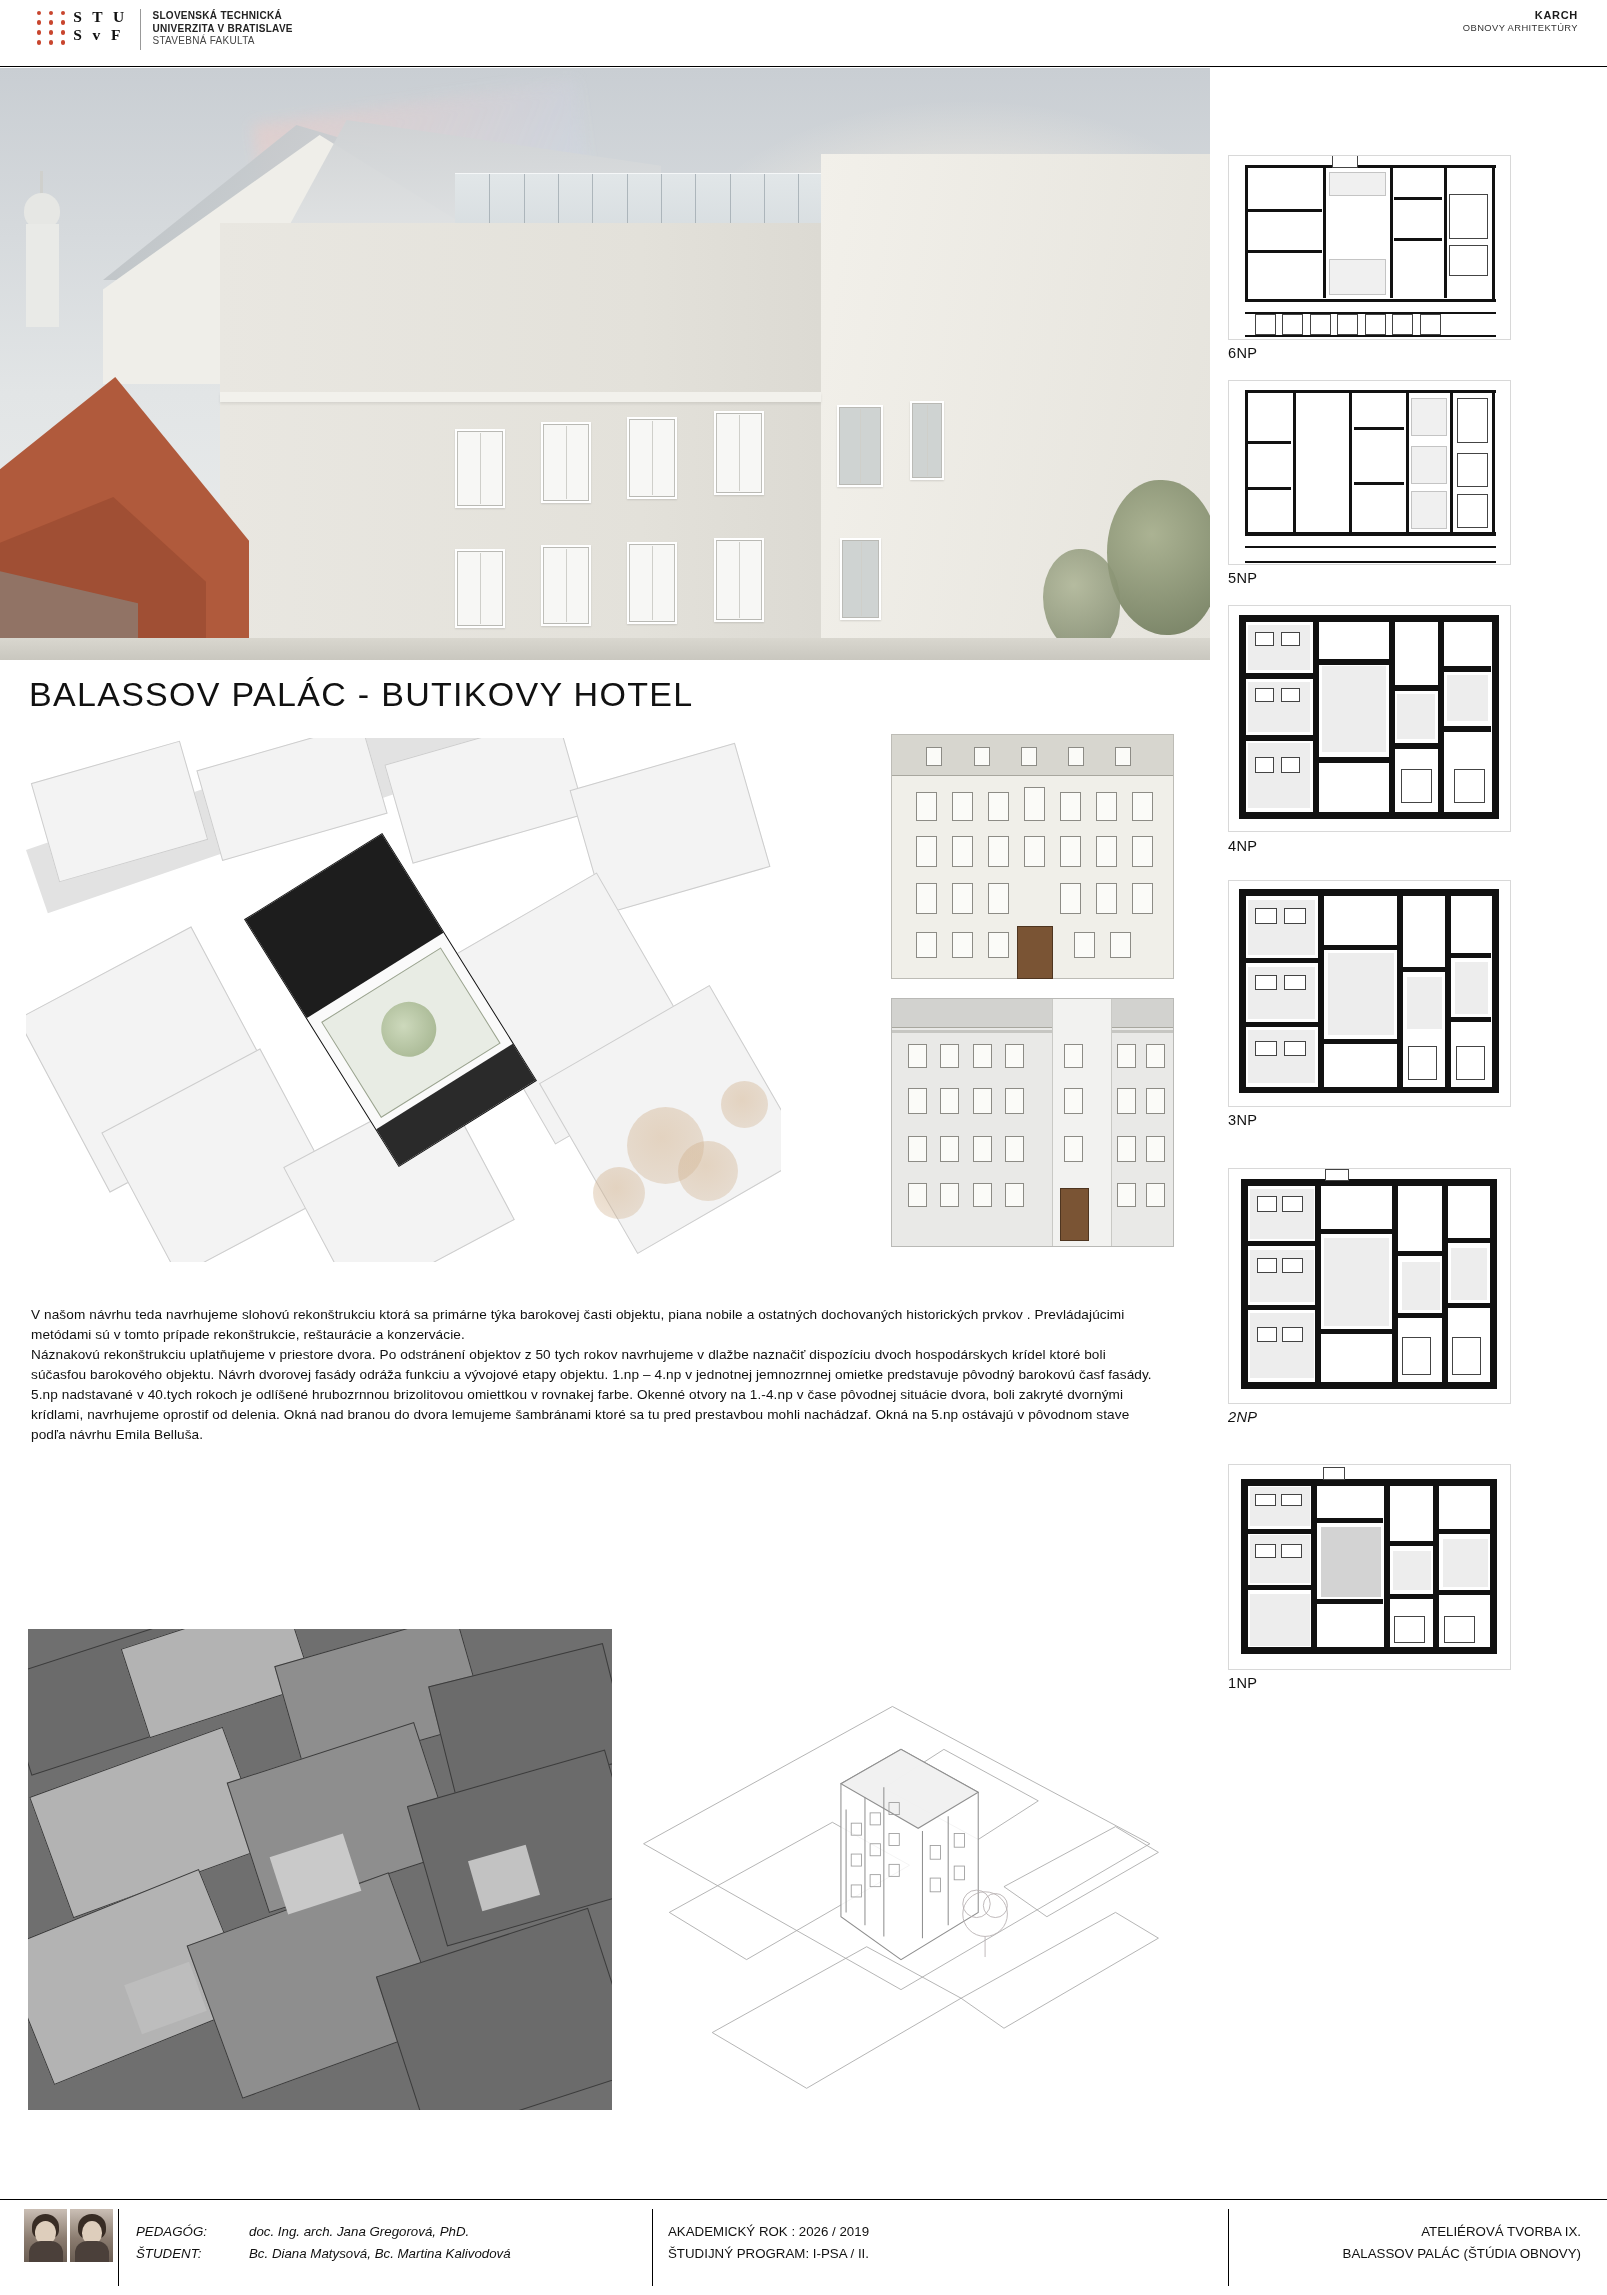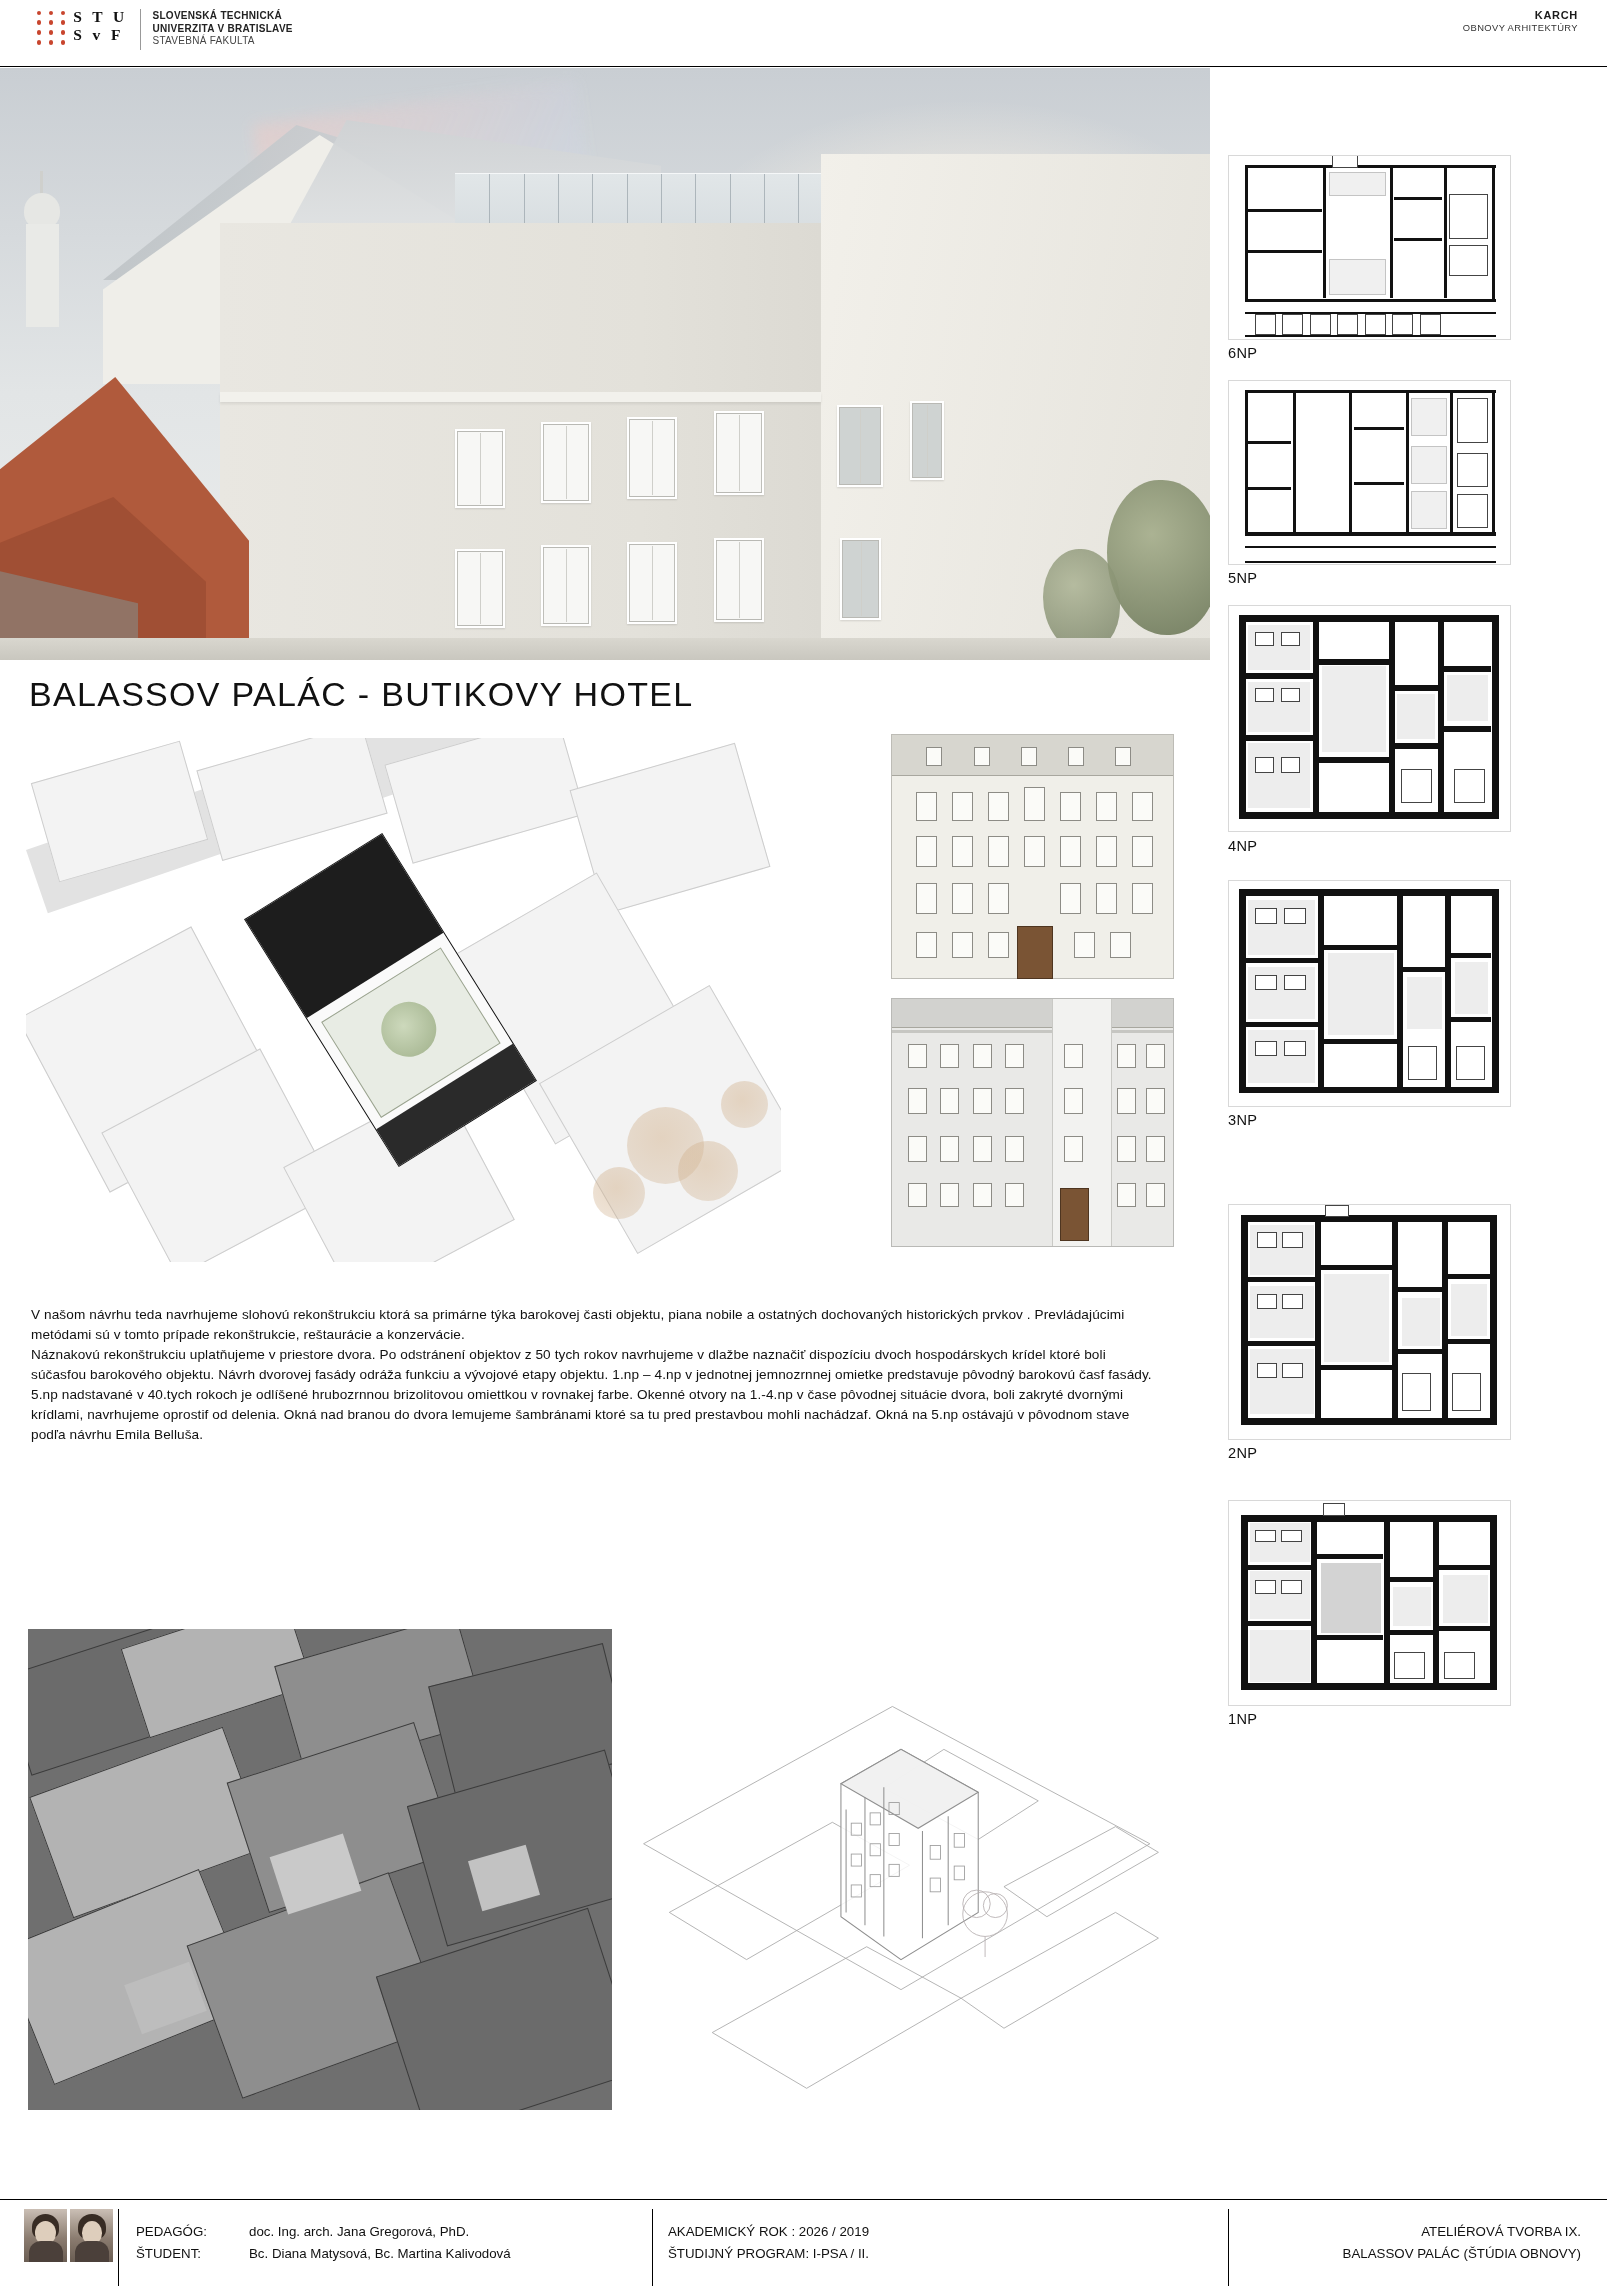--- a/index.html
+++ b/index.html
@@ -415,21 +415,21 @@
     position: absolute; left: 50%; bottom: 0; margin-left: -17px;
     width: 34px; height: 20.6px; border-radius: 12px 12px 0 0;
     background: #4d4038;
   }
   .footer .col {
     position: absolute;
     font-size: 13.3px;
     line-height: 22px;
     color: #111;
   }
-  .footer .col-1 { left: 136px; top: 20.6px; }
+  .footer .col-1 { left: 136px; top: 20.6px; font-style: italic; }
   .footer .col-2 { left: 668px; top: 20.6px; }
   .footer .col-3 { right: 26px; top: 20.6px; text-align: right; }
   .footer .lbl { display: inline-block; min-width: 113px; }
   .footer .vline {
     position: absolute; top: 8.6px; bottom: 8.6px; width: 0.9px; background: #000;
   }
 </style>
 </head>
 <body>
 
@@ -810,21 +810,21 @@
       <div class="pr" style="left:26px; top:94px; width:22px; height:15.5px;"></div>
       <div class="pr" style="left:55px; top:94px; width:22px; height:15.5px;"></div>
       <div class="pr" style="left:26px; top:160px; width:22px; height:15.5px;"></div>
       <div class="pr" style="left:55px; top:160px; width:22px; height:15.5px;"></div>
       <div class="pr" style="left:227px; top:165px; width:29px; height:34px;"></div>
       <div class="pr" style="left:179px; top:165px; width:29px; height:34px;"></div>
     </div>
     <div class="plan-label">3NP</div>
   </div>
 
-  <div class="plan-item" style="margin-top:76px;">
+  <div class="plan-item" style="margin-top:40px;font-style:italic;">
     <div class="plan-box" style="width:283px; height:236px;">
       <div class="pw" style="left:12px; top:10.3px; width:256px; height:6.9px;"></div>
       <div class="pw" style="left:12px; top:10.3px; width:6.9px; height:209px;"></div>
       <div class="pw" style="left:261px; top:10.3px; width:6.9px; height:209px;"></div>
       <div class="pw" style="left:12px; top:213px; width:256px; height:6.9px;"></div>
       <div class="pw" style="left:86px; top:17px; width:6px; height:196px;"></div>
       <div class="pw" style="left:163px; top:17px; width:6px; height:196px;"></div>
       <div class="pw" style="left:213px; top:17px; width:6px; height:196px;"></div>
       <div class="pw" style="left:19px; top:72px; width:67px; height:5.2px;"></div>
       <div class="pw" style="left:19px; top:136px; width:67px; height:5.2px;"></div>

